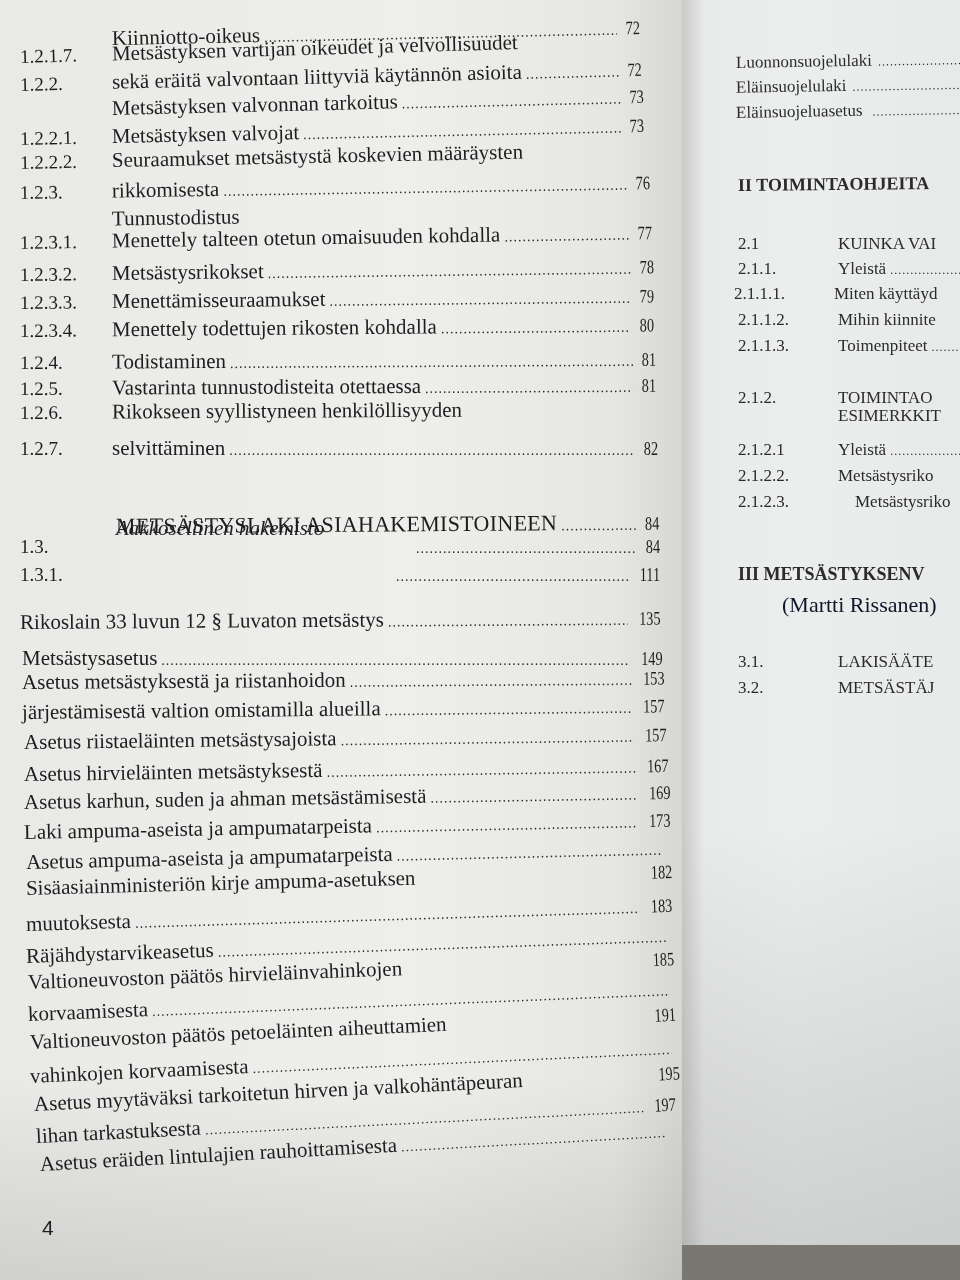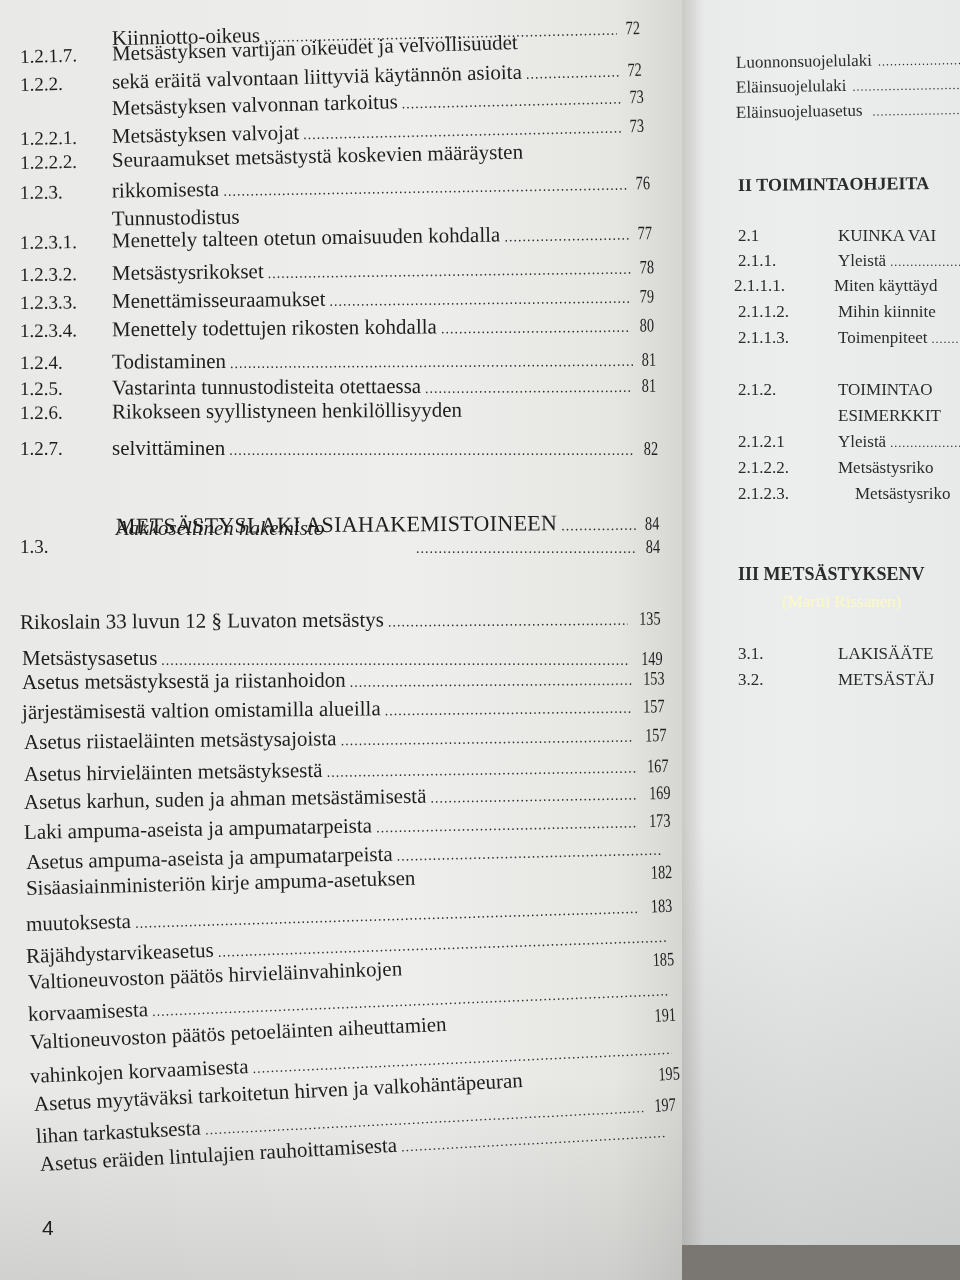--- a/index.html
+++ b/index.html
@@ -42,24 +42,24 @@
   .heading { letter-spacing: 0.3px; }
   .pagenum {
     position: absolute; left: 42px; top: 1216px; font-size: 21px;
     font-family: "Liberation Sans", sans-serif; z-index: 3;
   }
   .rtoc { position: absolute; left: 682px; top: 0; width: 278px; height: 1060px; z-index: 2; overflow: hidden; }
   .rrow {
     position: absolute; display: flex; align-items: baseline; font-size: 17px;
     white-space: nowrap; color: #2b2b2b;
   }
-  .rnum { width: 100px; flex: none; }
+  .rnum { width: 100px; flex: none; margin-top: 8px; }
   .rdots::before { content: "................................................."; letter-spacing: 1px; font-size: 12px; }
   .rhead { position: absolute; font-weight: bold; font-size: 18px; white-space: nowrap; color: #2b2b2b; }
-  .rsub { position: absolute; font-size: 17px; white-space: nowrap; color: #fef9c3; }
+  .rsub { position: absolute; font-size: 22px; white-space: nowrap; color: #0f172a; }
   .ghost {
     position: absolute; color: rgba(150,150,150,0.12); font-size: 20px; white-space: nowrap; z-index: 1;
     transform: scaleX(-1);
   }
 </style>
 </head>
 <body>
 
 <div class="left-page"></div>
 <div class="right-page"></div>
@@ -162,20 +162,25 @@
     <span class="title" style="font-size:22px;">METSÄSTYSLAKI ASIAHAKEMISTOINEEN</span>
     <span class="dots"></span>
     <span class="page">84</span>
   </div>
   <div class="row" style="left:20px;top:536px;width:640px;">
     <span class="num" style="width:96px;">1.3.</span>
     <span class="title" style="position:absolute;left:96px;top:-20px;font-style:italic;">Aakkosellinen hakemisto</span>
     <span class="dots" style="margin-left:300px;"></span>
     <span class="page">84</span>
   </div>
+  <div class="row" style="left:20px;top:564px;width:640px;">
+    <span class="num" style="width:96px;">1.3.1.</span>
+    <span class="dots" style="margin-left:280px;"></span>
+    <span class="page">111</span>
+  </div>
 
   <div class="row" style="left:20px;top:610px;width:640px;transform:rotate(-0.4deg);">
     <span class="title">Rikoslain  33 luvun 12 § Luvaton metsästys</span>
     <span class="dots"></span>
     <span class="page">135</span>
   </div>
   <div class="row" style="left:22px;top:646px;width:640px;">
     <span class="title">Metsästysasetus</span>
     <span class="dots"></span>
     <span class="page">149</span>

